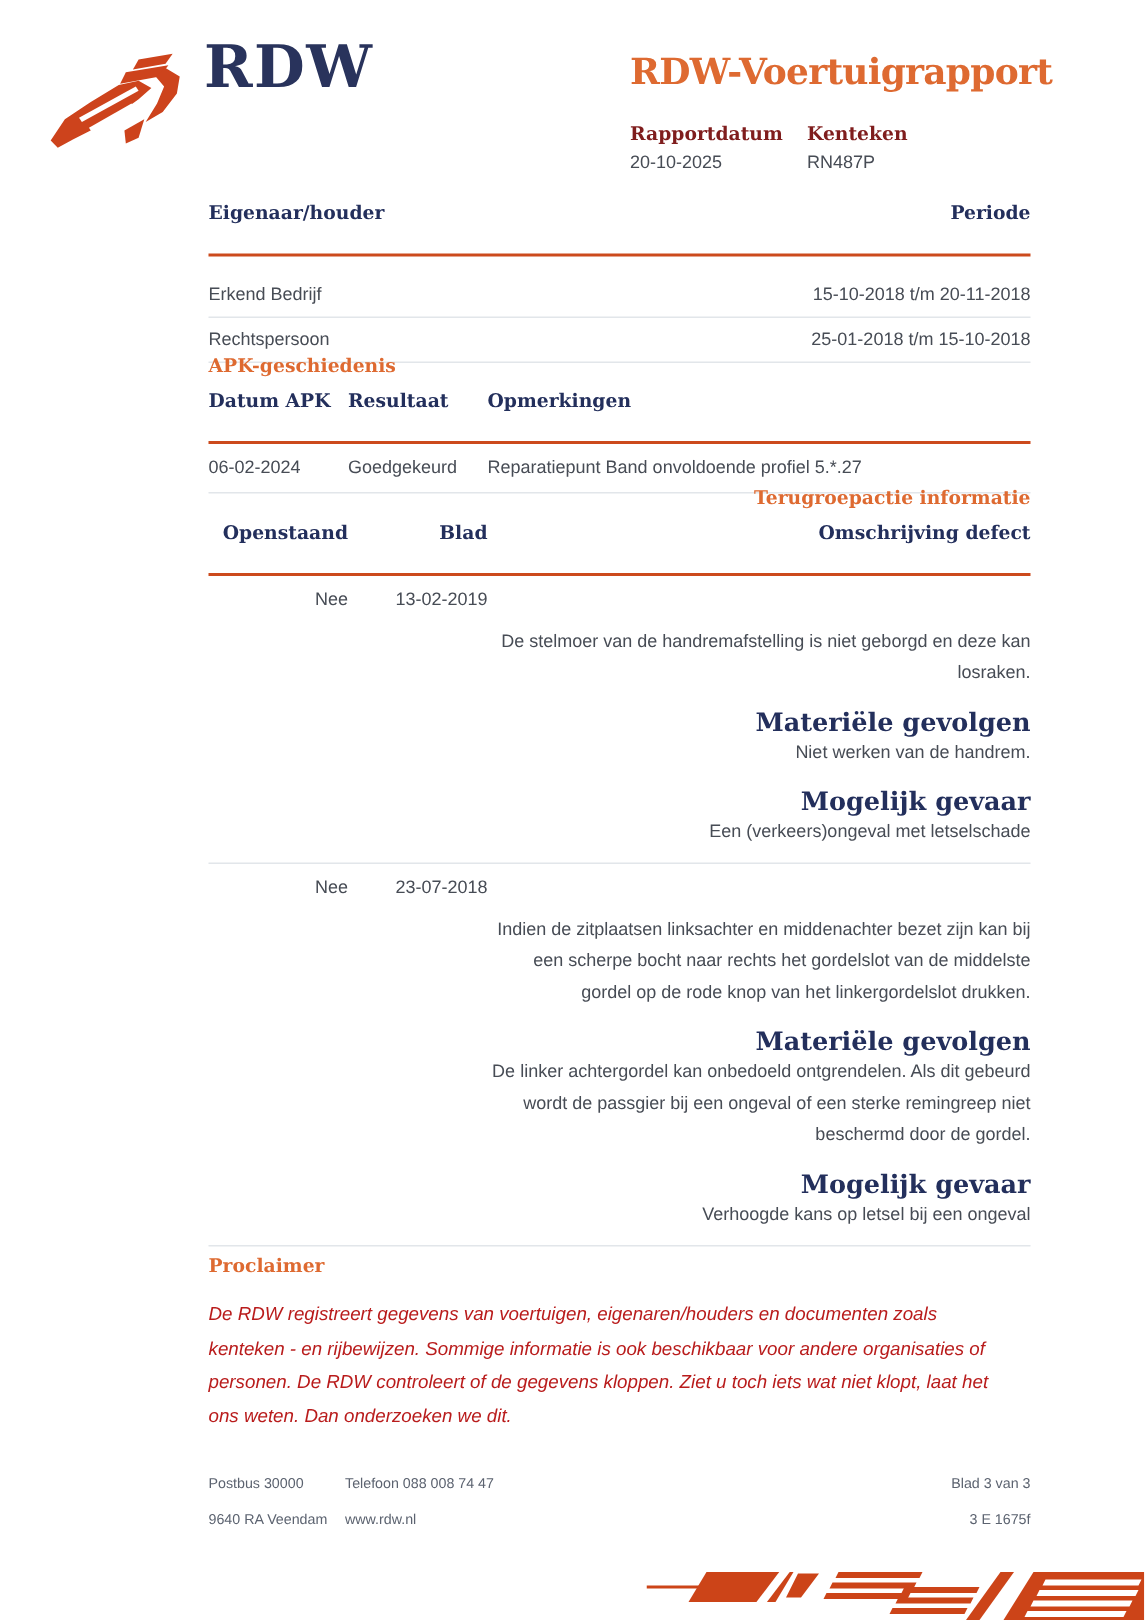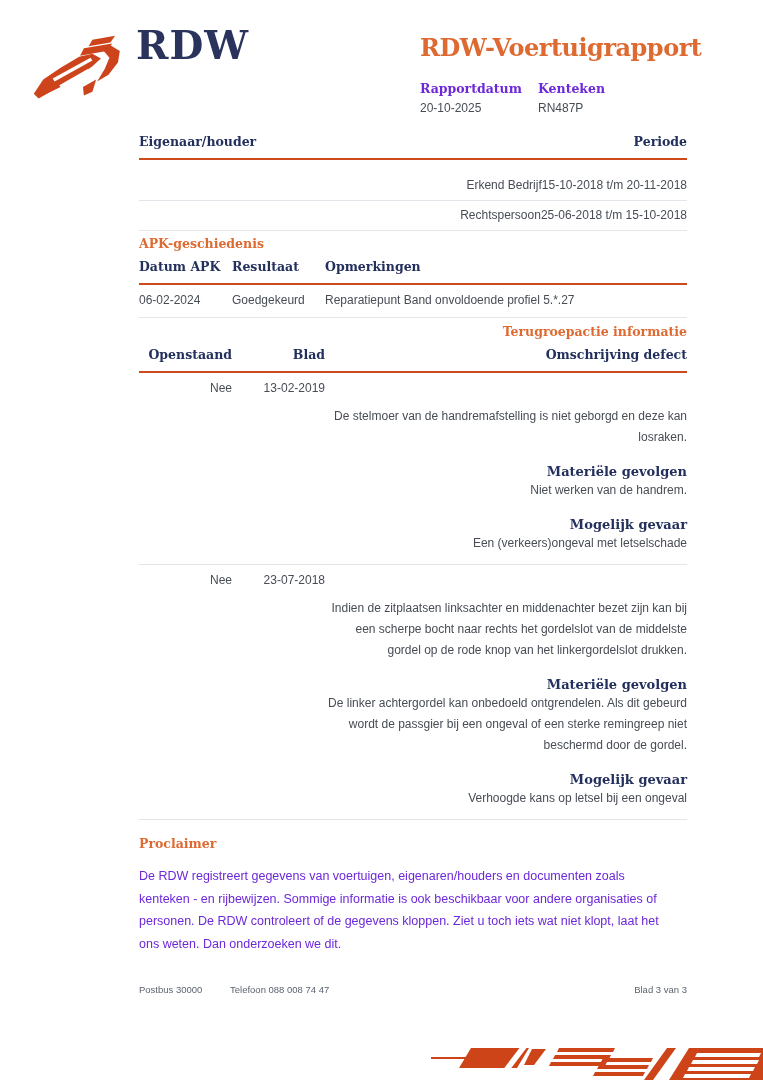--- a/index.html
+++ b/index.html
@@ -7,43 +7,43 @@
     position:relative;width:763px;height:1080px;background:#ffffff;
     font-family:"Liberation Sans",sans-serif;color:#474c55;overflow:hidden;
   }
   
   .logo-bird{position:absolute;left:30px;top:33px;width:104px;height:74px;}
   .logotype{position:absolute;left:136px;top:22px;font-family:"DejaVu Serif",serif;
     font-weight:bold;font-size:39px;color:#29335c;letter-spacing:1px;}
   .doc-title{position:absolute;left:420px;top:33px;font-family:"DejaVu Serif",serif;
     font-weight:bold;font-size:24px;color:#de6a31;letter-spacing:-0.5px;}
   .meta{position:absolute;top:81px;font-size:12px;}
-  .meta .lbl{font-family:"DejaVu Serif",serif;font-weight:bold;color:#6d28d9;font-size:12.5px;}
+  .meta .lbl{font-family:"DejaVu Serif",serif;font-weight:bold;color:#7f1d1d;font-size:12.5px;}
   .meta .val{margin-top:5px;color:#474c55;}
   .meta.m1{left:420px;} .meta.m2{left:538px;}
   
   .section{position:absolute;left:139px;width:548px;font-size:12px;}
   .sec-owner{top:134px;} .sec-apk{top:236px;} .sec-recall{top:324px;text-align:right;}
   .sec-proclaimer{top:836px;} 
   h2.orange{font-family:"DejaVu Serif",serif;font-weight:bold;color:#de6a31;
     font-size:12.5px;margin:0 0 8px 0;}
   .thead{display:grid;grid-template-columns:93px 93px 1fr;
     font-family:"DejaVu Serif",serif;font-weight:bold;color:#232f5c;font-size:12.5px;
-    padding-bottom:9px;border-bottom:2px solid #cc4a1c;}
+    padding-bottom:20px;border-bottom:2px solid #cc4a1c;}
   .thead.two{display:flex;justify-content:space-between;}
   .trow{display:grid;grid-template-columns:93px 93px 1fr;
     padding:5px 0 6px 0;border-bottom:1px solid #e2e6ea;line-height:21px;}
-  .trow.two{display:flex;justify-content:flex-end;padding:4px 0;}
+  .trow.two{display:flex;justify-content:space-between;padding:4px 0;}
   .first-gap{margin-top:11px;}
   .subhead{font-family:"DejaVu Serif",serif;font-weight:bold;color:#232f5c;
-    font-size:13px;margin-top:15px;line-height:17px;}
+    font-size:17px;margin-top:15px;line-height:17px;}
   .cell-text{line-height:21px;}
   .recall-body{padding-bottom:4px;margin-top:28px;}
   
-  .sec-proclaimer p{margin:14px 15px 0 0;font-size:12.5px;line-height:22.5px;color:#6d28d9;}
+  .sec-proclaimer p{margin:14px 15px 0 0;font-size:12.5px;line-height:22.5px;color:#b91c1c;font-style:italic;}
   
   .footer{position:absolute;left:139px;top:984px;width:548px;font-size:9.5px;color:#5c6370;}
   .footer .frow{display:flex;margin-bottom:13px;}
   .footer .f1{width:91px;}
   .footer .f2{flex:1;}
   .footer .f3{}
   .footer a{color:#5c6370;text-decoration:none;}
   
   .bottom-art{position:absolute;right:0;bottom:0;width:332px;height:34px;}
 </style>
@@ -83,21 +83,21 @@
     <div class="thead two">
       <span>Eigenaar/houder</span>
       <span>Periode</span>
     </div>
     <div class="trow two first-gap">
       <span>Erkend Bedrijf</span>
       <span>15-10-2018 t/m 20-11-2018</span>
     </div>
     <div class="trow two">
       <span>Rechtspersoon</span>
-      <span>25-06-2018 t/m 15-10-2018</span>
+      <span>25-01-2018 t/m 15-10-2018</span>
     </div>
   </div>
 
   <div class="section sec-apk">
     <h2 class="orange">APK-geschiedenis</h2>
     <div class="thead">
       <span>Datum APK</span>
       <span>Resultaat</span>
       <span>Opmerkingen</span>
     </div>
@@ -145,20 +145,25 @@
     <h2 class="orange">Proclaimer</h2>
     <p>De RDW registreert gegevens van voertuigen, eigenaren/houders en documenten zoals kenteken - en rijbewijzen. Sommige informatie is ook beschikbaar voor andere organisaties of personen. De RDW controleert of de gegevens kloppen. Ziet u toch iets wat niet klopt, laat het ons weten. Dan onderzoeken we dit.</p>
   </div>
 
   <div class="footer">
     <div class="frow">
       <span class="f1">Postbus 30000</span>
       <span class="f2">Telefoon 088 008 74 47</span>
       <span class="f3">Blad 3 van 3</span>
     </div>
+    <div class="frow">
+      <span class="f1">9640 RA Veendam</span>
+      <span class="f2"><a href="#">www.rdw.nl</a></span>
+      <span class="f3">3 E 1675f</span>
+    </div>
   </div>
 
   <svg class="bottom-art" viewBox="0 0 332 34" preserveAspectRatio="none">
     <g fill="#cc4418">
       <polygon points="0,11 46,11 46,13 0,13"></polygon>
       <polygon points="40,2 98,2 86,22 28,22"></polygon>
       <polygon points="101,3 115,3 103,19 93,19"></polygon>
       <polygon points="128,2 184,2 182,6 126,6"></polygon>
       <polygon points="124,9 180,9 178,13 122,13"></polygon>
       <polygon points="120,16 176,16 174,20 118,20"></polygon>

